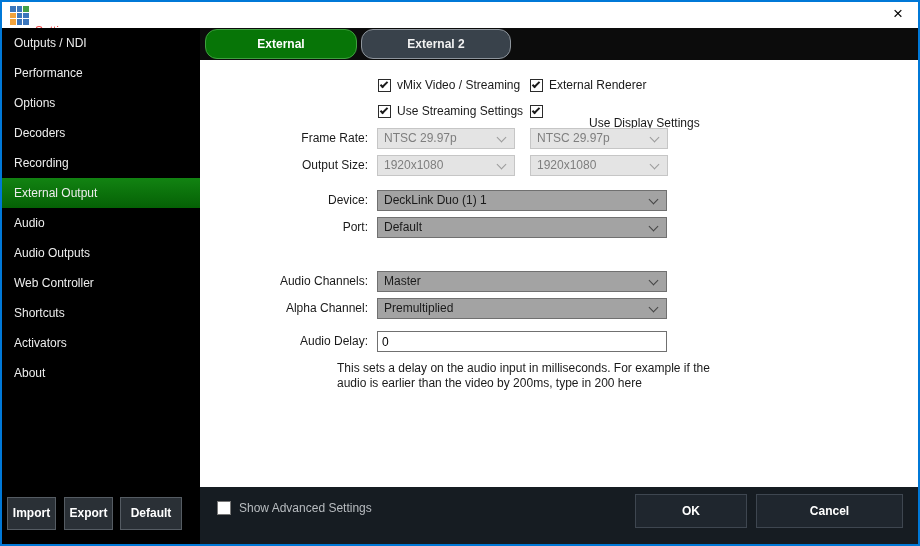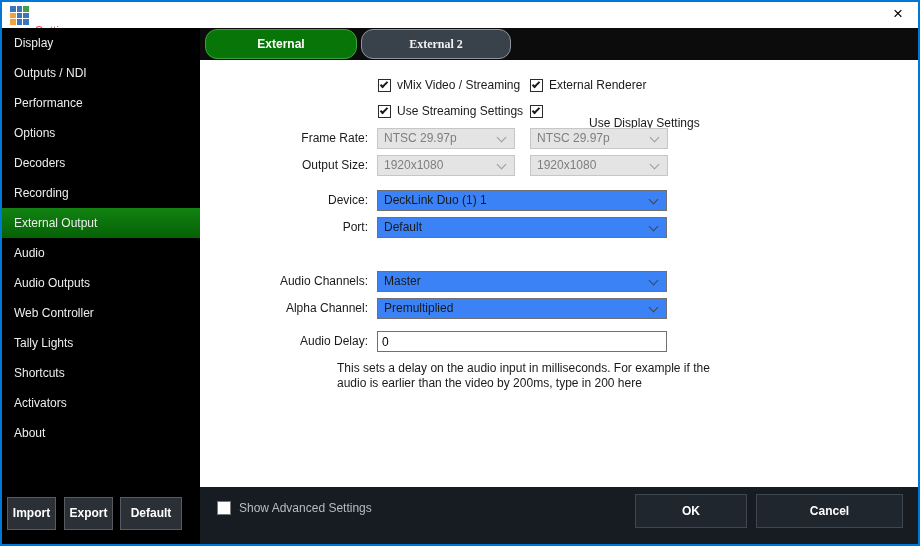--- a/index.html
+++ b/index.html
@@ -34,21 +34,21 @@
   
   .cb { position:absolute; width:13px; height:13px; background:#fff; border:1px solid #2b2b2b; }
   .tick { position:absolute; left:1px; top:2px; width:8px; height:4px;
     border-left:2px solid #1a1a1a; border-bottom:2px solid #1a1a1a; transform:rotate(-45deg); display:none; }
   .cb.checked .tick { display:block; }
   .cb-label { position:absolute; height:15px; line-height:15px; font-size:12px; color:#1a1a1a; white-space:nowrap; }
   
   .flabel { position:absolute; left:0; width:168px; height:21px; line-height:21px;
     text-align:right; font-size:12px; color:#1a1a1a; }
   
-  .dd { position:absolute; height:21px; background:#3b82f6; border:1px solid #707070;
+  .dd { position:absolute; height:21px; background:#a3a3a3; border:1px solid #707070;
     font-size:12px; line-height:19px; padding-left:6px; white-space:nowrap; cursor:default; }
   .dd .chev { position:absolute; right:9px; top:5px; width:7px; height:7px;
     border-right:1px solid #444; border-bottom:1px solid #444; transform:rotate(45deg); }
   .dd.disabled { background:#e4e4e4; border-color:#c6c6c6; color:#7e7e7e; }
   .dd.disabled .chev { border-color:#9b9b9b; }
   .txt-input { position:absolute; height:21px; background:#fff; border:1px solid #707070;
     font-family:"Liberation Sans", sans-serif; font-size:12px; padding:0 4px; color:#000; }
   .help { position:absolute; font-size:12px; color:#1a1a1a; line-height:15px; }
   
   .footer { position:absolute; left:0; right:0; top:459px; height:57px; background:#161c22; }
@@ -72,45 +72,43 @@
         <span style="background:#3b76bc"></span>
       <span style="background:#f2a33c"></span>
         <span style="background:#3b76bc"></span>
         <span style="background:#3b76bc"></span>
     </div>
     <div class="title-text">Settings</div>
     <div class="close-btn">×</div>
   </div>
 
   <div class="sidebar">
-    <div class="sideitem">Display</div>
     <div class="sideitem">Outputs / NDI</div>
     <div class="sideitem">Performance</div>
     <div class="sideitem">Options</div>
     <div class="sideitem">Decoders</div>
     <div class="sideitem">Recording</div>
     <div class="sideitem selected">External Output</div>
     <div class="sideitem">Audio</div>
     <div class="sideitem">Audio Outputs</div>
     <div class="sideitem">Web Controller</div>
-    <div class="sideitem">Tally Lights</div>
     <div class="sideitem">Shortcuts</div>
     <div class="sideitem">Activators</div>
     <div class="sideitem">About</div>
 
     <div class="side-btn" style="left:5px;  width:49px;">Import</div>
     <div class="side-btn" style="left:62px; width:49px;">Export</div>
     <div class="side-btn" style="left:118px;width:62px;">Default</div>
   </div>
 
   <div class="main">
 
     <div class="tabstrip">
       <div class="tab active" style="left:5px;  width:152px;">External</div>
-      <div class="tab inactive" style="left:161px;width:150px;font-family:Liberation Serif, serif;">External 2</div>
+      <div class="tab inactive" style="left:161px;width:150px;">External 2</div>
     </div>
 
     <div class="content">
 
       <span class="cb checked" style="left:178px;top:19px;">
           <span class="tick"></span>
         </span>
       <span class="cb-label" style="left:197px;top:18px;">vMix Video / Streaming</span>
 
       <span class="cb checked" style="left:330px;top:19px;">

